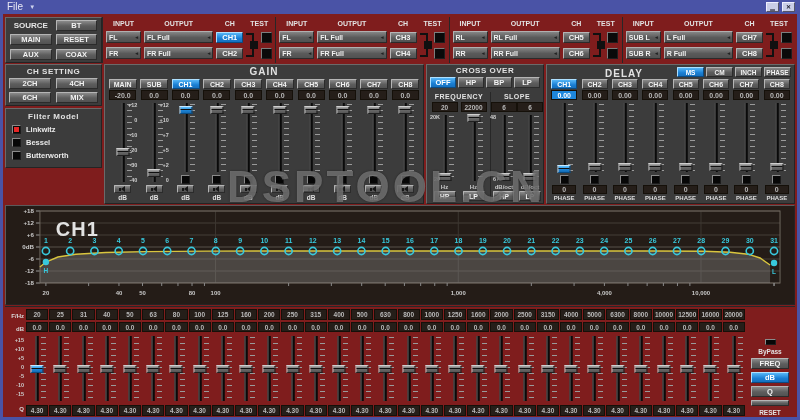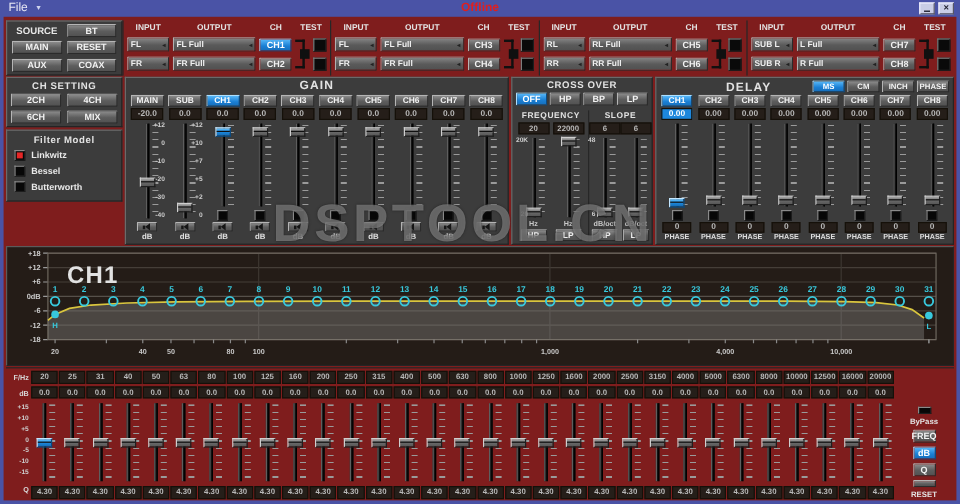--- a/index.html
+++ b/index.html
@@ -124,39 +124,38 @@
              font-size:5.5px; font-weight:bold; color:#cdcdcd; text-align:right;}
   .eq-bands{ flex:1; display:flex; gap:1px; }
   .band{ flex:1; display:flex; flex-direction:column; align-items:center; gap:2px; min-width:0;}
   .band .fbox{ width:100%; height:11px; font-size:6.5px; }
   .band .dbox{ width:100%; height:10px; font-size:6.5px; }
   .band .vfader{ flex:1; align-self:stretch; }
   .band .qbox{ width:100%; height:11px; font-size:6.5px; }
   .eq-right{ width:50px; display:flex; flex-direction:column; align-items:center; gap:3px; padding-top:30px; }
   .eq-right .cb{ width:11px; height:11px; }
   .eq-right .lbl{ font-size:6.5px; font-weight:bold; color:#e2e2e2; }
-  .eq-right .btn{ width:19px; height:11px; }
+  .eq-right .btn{ width:38px; height:11px; }
   .mini-btn{ width:16px; height:7px; }
   
   .wm{ position:absolute; pointer-events:none; z-index:40; font-weight:bold; white-space:nowrap;}
   .wm1{ left:224px; top:148px; font-size:44px; letter-spacing:3px; color:rgba(165,165,165,.5);
         text-shadow:0 0 2px rgba(30,30,30,.8); }
   .wm2{ left:220px; top:178px; font-size:82px; letter-spacing:2px; color:rgba(172,172,172,.55);
         -webkit-text-stroke:2.5px rgba(62,62,62,.75); }
 </style>
 </head>
 <body>
 
 <div class="window">
   <div class="titlebar">
     <div class="menu-file">
       <span>File</span>
       <span class="caret">▼</span>
     </div>
-    <div class="win-title">Offline</div>
     <div class="winbtns">
       <div class="wbtn">▁</div>
       <div class="wbtn">✕</div>
     </div>
   </div>
 
   <div class="body">
 
     <div class="routing-row">
       <div class="panel source">

